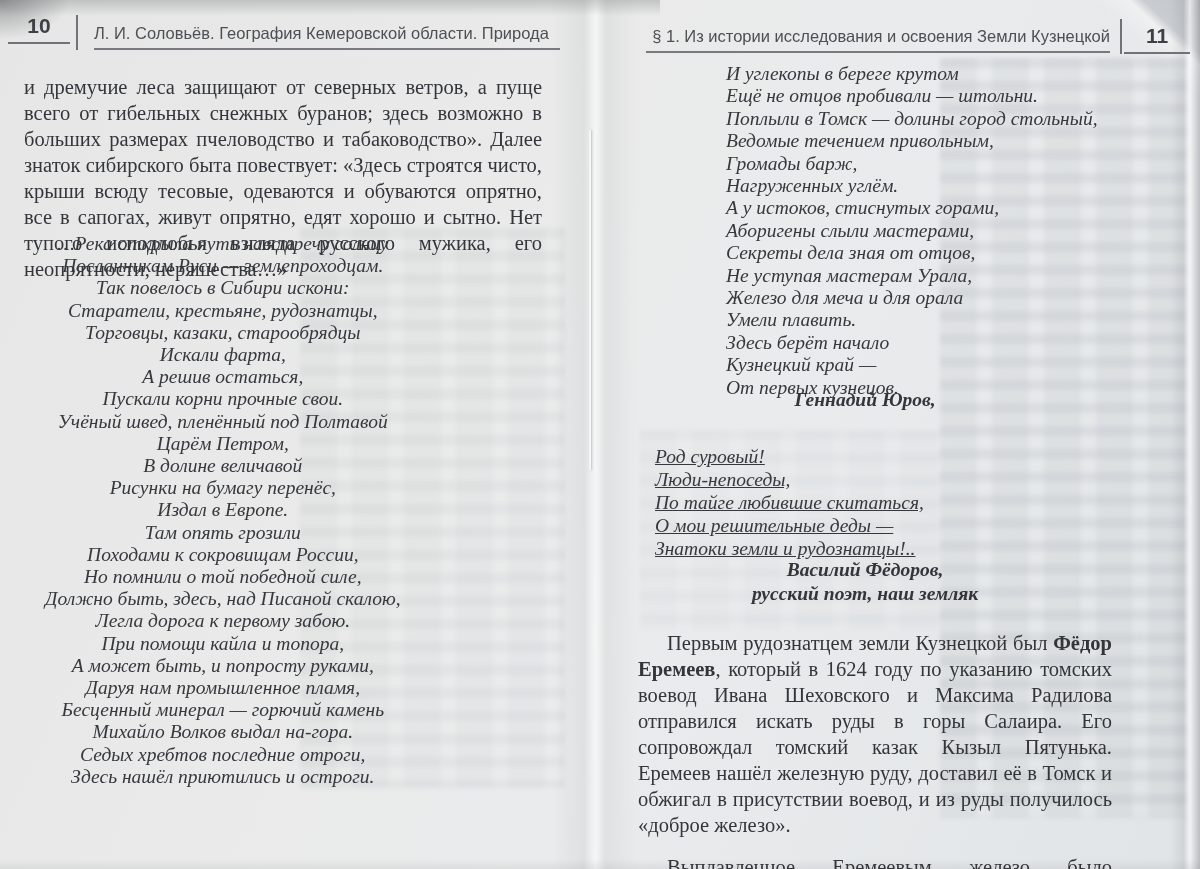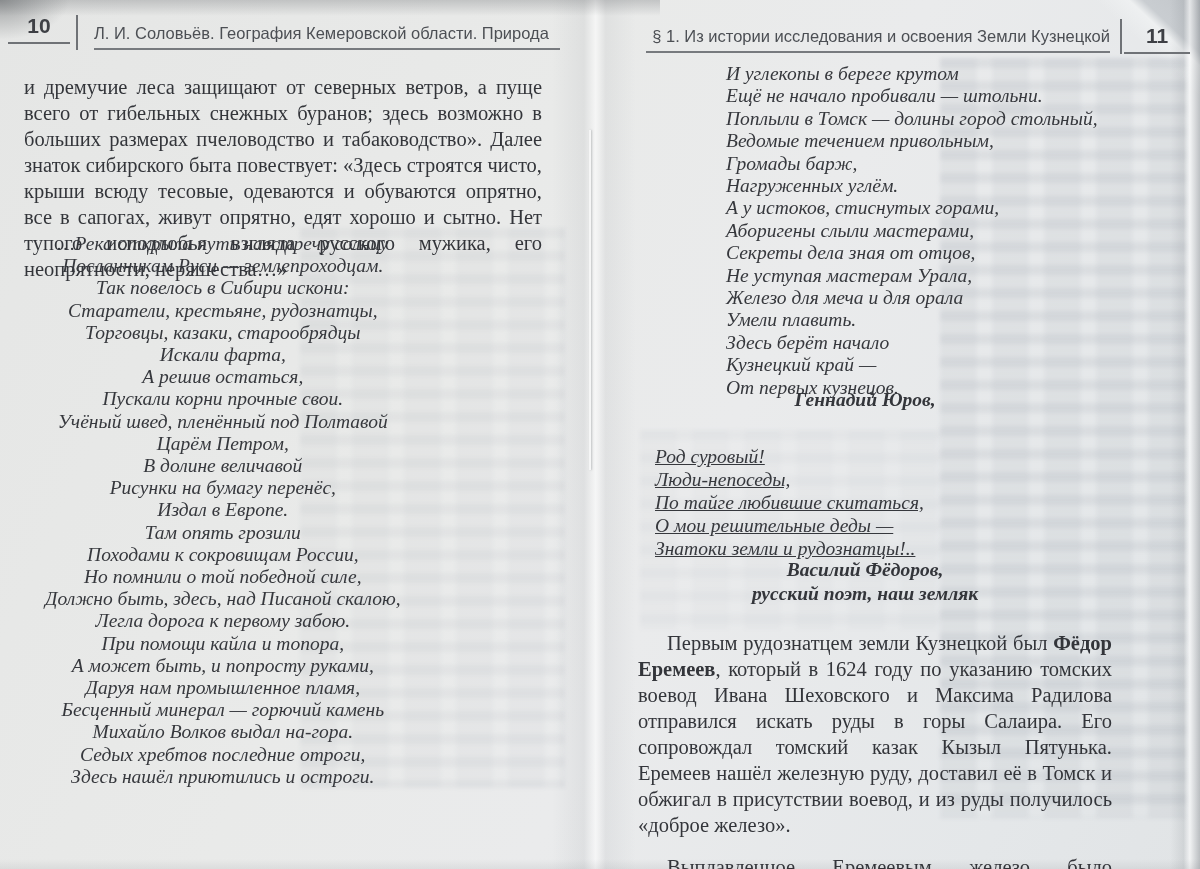--- a/index.html
+++ b/index.html
@@ -169,21 +169,21 @@
   </div>
 
   <div>
 
     <div class="running-title rt-right hdr-sans">§ 1. Из истории исследования и освоения Земли Кузнецкой</div>
     <div class="vline vline-right"></div>
     <div class="pn pn-right">11</div>
 
     <div class="poem poem-right">
       <div class="poem-line">И углекопы в береге крутом</div>
-      <div class="poem-line">Ещё не начало пробивали — штольни.</div>
+      <div class="poem-line">Ещё не отцов пробивали — штольни.</div>
       <div class="poem-line">Поплыли в Томск — долины город стольный,</div>
       <div class="poem-line">Ведомые течением привольным,</div>
       <div class="poem-line">Громады барж,</div>
       <div class="poem-line">Нагруженных углём.</div>
       <div class="poem-line">А у истоков, стиснутых горами,</div>
       <div class="poem-line">Аборигены слыли мастерами,</div>
       <div class="poem-line">Секреты дела зная от отцов,</div>
       <div class="poem-line">Не уступая мастерам Урала,</div>
       <div class="poem-line">Железо для меча и для орала</div>
       <div class="poem-line">Умели плавить.</div>

